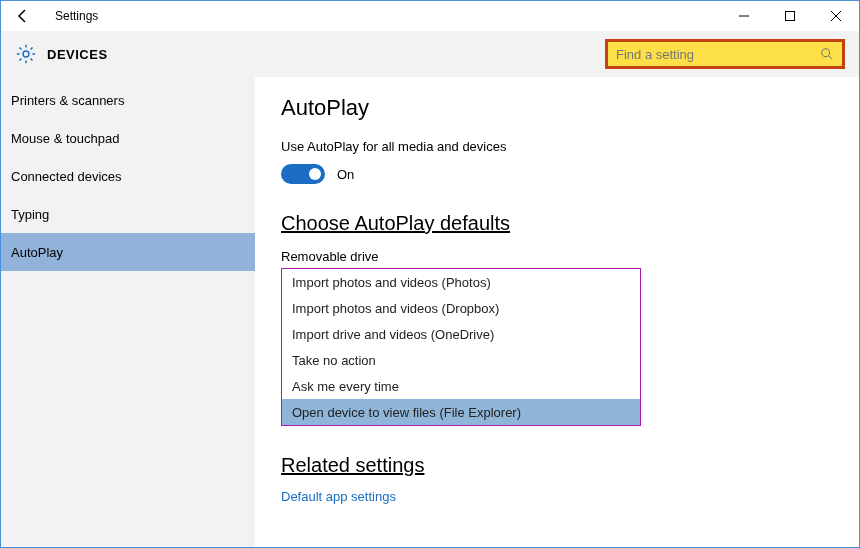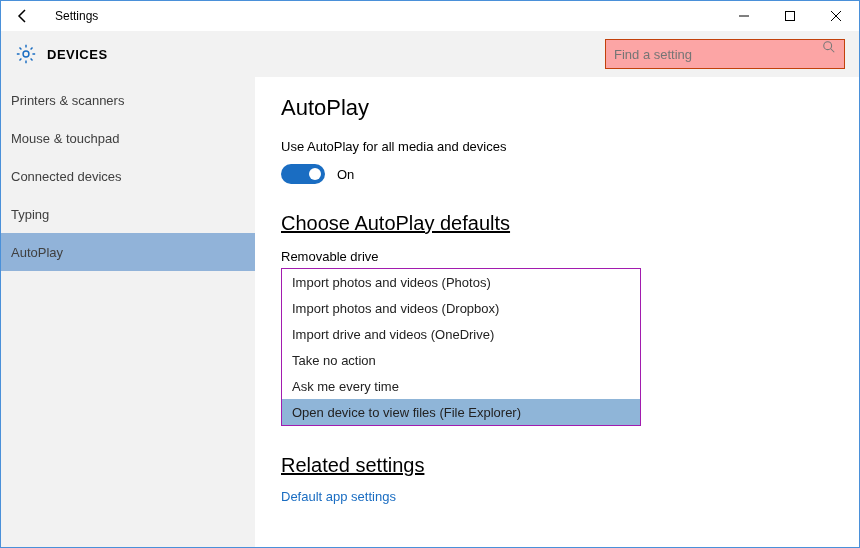--- a/index.html
+++ b/index.html
@@ -8,27 +8,27 @@
   .titlebar { height: 30px; background: #fff; display: flex; align-items: center; padding-left: 8px; justify-content: space-between; }
   .titlebar .back { width: 28px; height: 28px; display: flex; align-items: center; justify-content: center; }
   .titlebar .title { font-size: 12px; margin-left: 18px; color: #000; }
   .titlebar .wincontrols { margin-left: auto; display: flex; }
   .titlebar .winbtn { width: 46px; height: 30px; display: flex; align-items: center; justify-content: center; }
   .winbtn svg { width: 10px; height: 10px; }
   
   .header { height: 46px; background: #f2f2f2; display: flex; align-items: center; padding: 0 14px; }
   .header .gear { width: 22px; height: 22px; margin-right: 10px; display: flex; align-items: center; justify-content: center; }
   .header .section { font-size: 13px; font-weight: 600; letter-spacing: 0.5px; color: #000; }
-  .header .search { margin-left: auto; width: 240px; height: 30px; border: 1px solid #c2410c; background: #fca5a5; display: flex; padding: 0 8px; }
+  .header .search { margin-left: auto; width: 240px; height: 30px; border: 3px solid #c2410c; background: #fde047; display: flex; align-items: center; padding: 0 8px; }
   .header .search input { flex: 1; border: none; outline: none; font-size: 13px; color: #666; background: transparent; }
   .header .search .sicon { width: 14px; height: 14px; }
   
   .body { display: flex; height: calc(100% - 76px); }
   .sidebar { width: 254px; background: #f2f2f2; padding-top: 4px; }
-  .sidebar .item { height: 38px; display: flex; align-items: center; padding-left: 10px; font-size: 13px; color: #404040; }
+  .sidebar .item { height: 38px; display: flex; align-items: center; padding-left: 10px; font-size: 13px; color: #000000; }
   .sidebar .item.selected { background: #91b3d9; }
   
   .content { flex: 1; background: #fff; padding: 18px 0 0 26px; overflow: hidden; }
   .content h1 { font-size: 22px; font-weight: 400; color: #000; margin-bottom: 18px; }
   .content .label { font-size: 13px; color: #000; margin-bottom: 10px; }
   .toggle-row { display: flex; align-items: center; margin-bottom: 28px; }
   .toggle { width: 44px; height: 20px; background: #1a6dc2; border-radius: 10px; position: relative; margin-right: 12px; }
   .toggle .knob { width: 12px; height: 12px; background: #fff; border-radius: 50%; position: absolute; top: 4px; right: 4px; }
   .toggle-state { font-size: 13px; }
   

